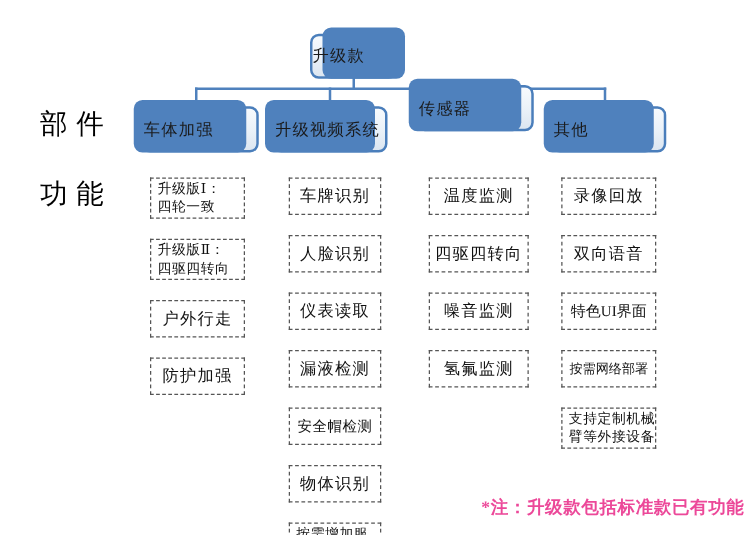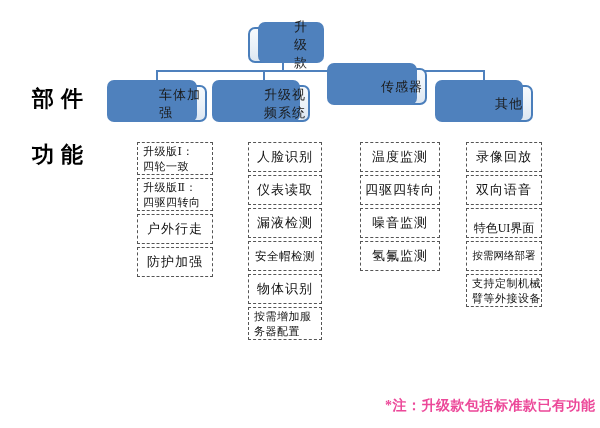--- a/index.html
+++ b/index.html
@@ -7,47 +7,47 @@
     position:relative;width:600px;height:428px;background:#ffffff;overflow:hidden;
     font-family:"Liberation Serif","DejaVu Serif",serif;color:#111;
   }
   
   .line{position:absolute;background:#4f81bd;}
   
   .node{
     position:absolute;z-index:1;box-sizing:border-box;
     border:2px solid #4a7ebb;border-radius:7px;
     background:linear-gradient(180deg,#f7fafd 0%,#eaf1f8 55%,#dce6f1 100%);
-    display:flex;align-items:center;justify-content:center;
-    font-size:13px;letter-spacing:1px;color:#1a1a1a;padding-left:44px;
+    display:flex;align-items:center;
+    font-size:13px;letter-spacing:1px;color:#1a1a1a;
   }
   .node::before{
     content:"";position:absolute;z-index:-1;
     left:-8px;top:-7px;width:100%;height:calc(100% + 9px);
     background:#4f81bd;border-radius:7px;
   }
   .node.root::before{left:8px;}
   
   .side-label{
-    position:absolute;font-size:22px;font-weight:bold;letter-spacing:7px;color:#000;text-align:center;
+    position:absolute;font-size:22px;font-weight:normal;letter-spacing:7px;color:#000;text-align:center;
   }
   
-  .fcol{position:absolute;top:142px;display:flex;flex-direction:column;gap:3px;margin-left:17px;}
+  .fcol{position:absolute;top:142px;display:flex;flex-direction:column;gap:16px;}
   .fbox{
     box-sizing:border-box;height:30px;background:#fff;border:1px dashed #555;
     display:flex;align-items:center;justify-content:center;text-align:center;
     font-size:13px;letter-spacing:1px;color:#111;
   }
   .fbox.two{
     height:33px;flex-direction:column;align-items:flex-start;justify-content:center;
     padding-left:5px;font-size:11px;letter-spacing:0.5px;line-height:1.35;text-align:left;
   }
   .fbox.small{font-size:11.5px;letter-spacing:0.5px;}
   .fbox.xsmall{font-size:10.5px;letter-spacing:0;}
-  .fbox.medium{font-size:12px;letter-spacing:0;align-items:flex-end;}
+  .fbox.medium{font-size:12px;letter-spacing:0;}
   
   .footnote{position:absolute;left:385px;top:397px;font-size:14px;font-weight:bold;letter-spacing:0.5px;color:#ec4899;}
 </style>
 </head>
 <body>
 
 <div class="canvas">
 
   <div class="line" style="left:282px;top:62px;width:2px;height:9px;"></div>
   <div class="line" style="left:156px;top:70px;width:329px;height:2px;"></div>
@@ -87,20 +87,23 @@
     </div>
     <div class="fbox">
       <span>户外行走</span>
     </div>
     <div class="fbox">
       <span>防护加强</span>
     </div>
   </div>
 
   <div class="fcol" style="left:231px;width:74px;">
+    <div class="fbox">
+      <span>车牌识别</span>
+    </div>
     <div class="fbox">
       <span>人脸识别</span>
     </div>
     <div class="fbox">
       <span>仪表读取</span>
     </div>
     <div class="fbox">
       <span>漏液检测</span>
     </div>
     <div class="fbox small">

